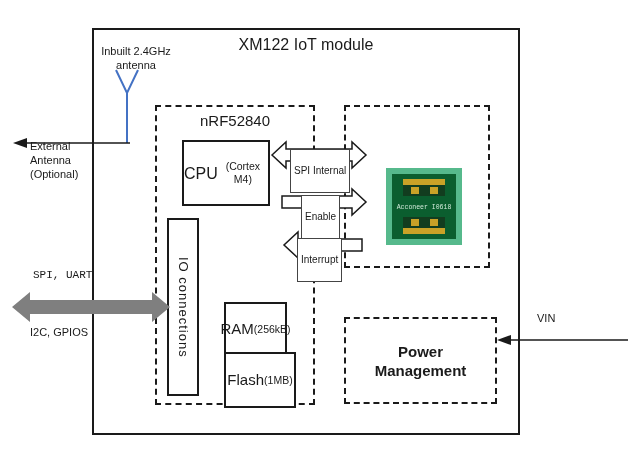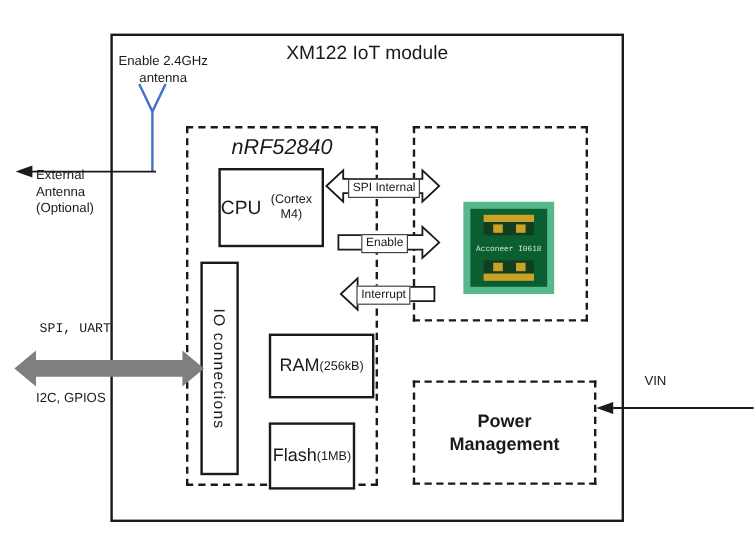--- a/index.html
+++ b/index.html
@@ -6,54 +6,54 @@
   body { background:#ffffff; font-family:"Liberation Sans", sans-serif; color:#1a1a1a; }
   .canvas { position:relative; width:630px; height:463px; background:#fff; overflow:hidden; }
   .abs { position:absolute; }
   .box-solid { border:2px solid #1a1a1a; background:#fff; }
   .box-dashed { border:2px dashed #1a1a1a; }
   .center-col { display:flex; flex-direction:row; align-items:center; justify-content:center; text-align:center; }
   .pre { white-space:pre-line; }
   .small { font-size:11px; line-height:14px; }
   .block-title { font-size:15px; line-height:18px; }
   .block-sub { font-size:10.5px; line-height:13px; }
-  .section-label { font-size:18px; text-align:center;font-style:italic; }
+  .section-label { font-size:15px; text-align:center; }
   .vtext { writing-mode:vertical-rl; font-size:13px; letter-spacing:1px; }
-  .arrow-label { position:absolute; font-size:10px; line-height:14px; background:#fff; border:1px solid #444; padding:0 3px; white-space:nowrap; }
+  .arrow-label { position:absolute; font-size:10px; line-height:14px; background:#fff; border:1px solid #444; padding:14px 3px; white-space:nowrap; }
   .svg-overlay { position:absolute; left:0; top:0; width:630px; height:463px; pointer-events:none; }
 </style>
 </head>
 <body>
 
 <div class="canvas">
 
   <div class="abs box-solid" style="left:92px; top:28px; width:428px; height:407px;"></div>
 
   <div class="abs" style="left:92px; top:36px; width:428px; text-align:center; font-size:16px;">XM122 IoT module</div>
 
-  <div class="abs small pre" style="left:94px; top:44px; width:84px; text-align:center;">Enable 2.4GHz
+  <div class="abs small pre" style="left:94px; top:44px; width:84px; text-align:center;">Inbuilt 2.4GHz
 antenna</div>
 
   <div class="abs small pre" style="left:30px; top:92px; width:62px;margin-top:47px;">External
 Antenna
 (Optional)</div>
 
   <div class="abs box-dashed" style="left:155px; top:105px; width:160px; height:300px;"></div>
   <div class="abs section-label" style="left:155px; top:112px; width:160px;">nRF52840</div>
 
   <div class="abs box-solid center-col" style="left:182px; top:140px; width:88px; height:66px;">
     <div style="font-size:16px; line-height:19px;">CPU</div>
     <div class="block-sub">(Cortex M4)</div>
   </div>
 
   <div class="abs box-solid center-col" style="left:167px; top:218px; width:32px; height:178px;">
     <span class="vtext">IO connections</span>
   </div>
 
-  <div class="abs box-solid center-col" style="left:224px; top:278px; width:88px; height:54px;">
+  <div class="abs box-solid center-col" style="left:224px; top:302px; width:63px; height:54px;">
     <div class="block-title">RAM</div>
     <div class="block-sub">(256kB)</div>
   </div>
 
   <div class="abs box-solid center-col" style="left:224px; top:352px; width:72px; height:56px;">
     <div class="block-title">Flash</div>
     <div class="block-sub">(1MB)</div>
   </div>
 
   <div class="abs box-dashed" style="left:344px; top:105px; width:146px; height:163px;"></div>

